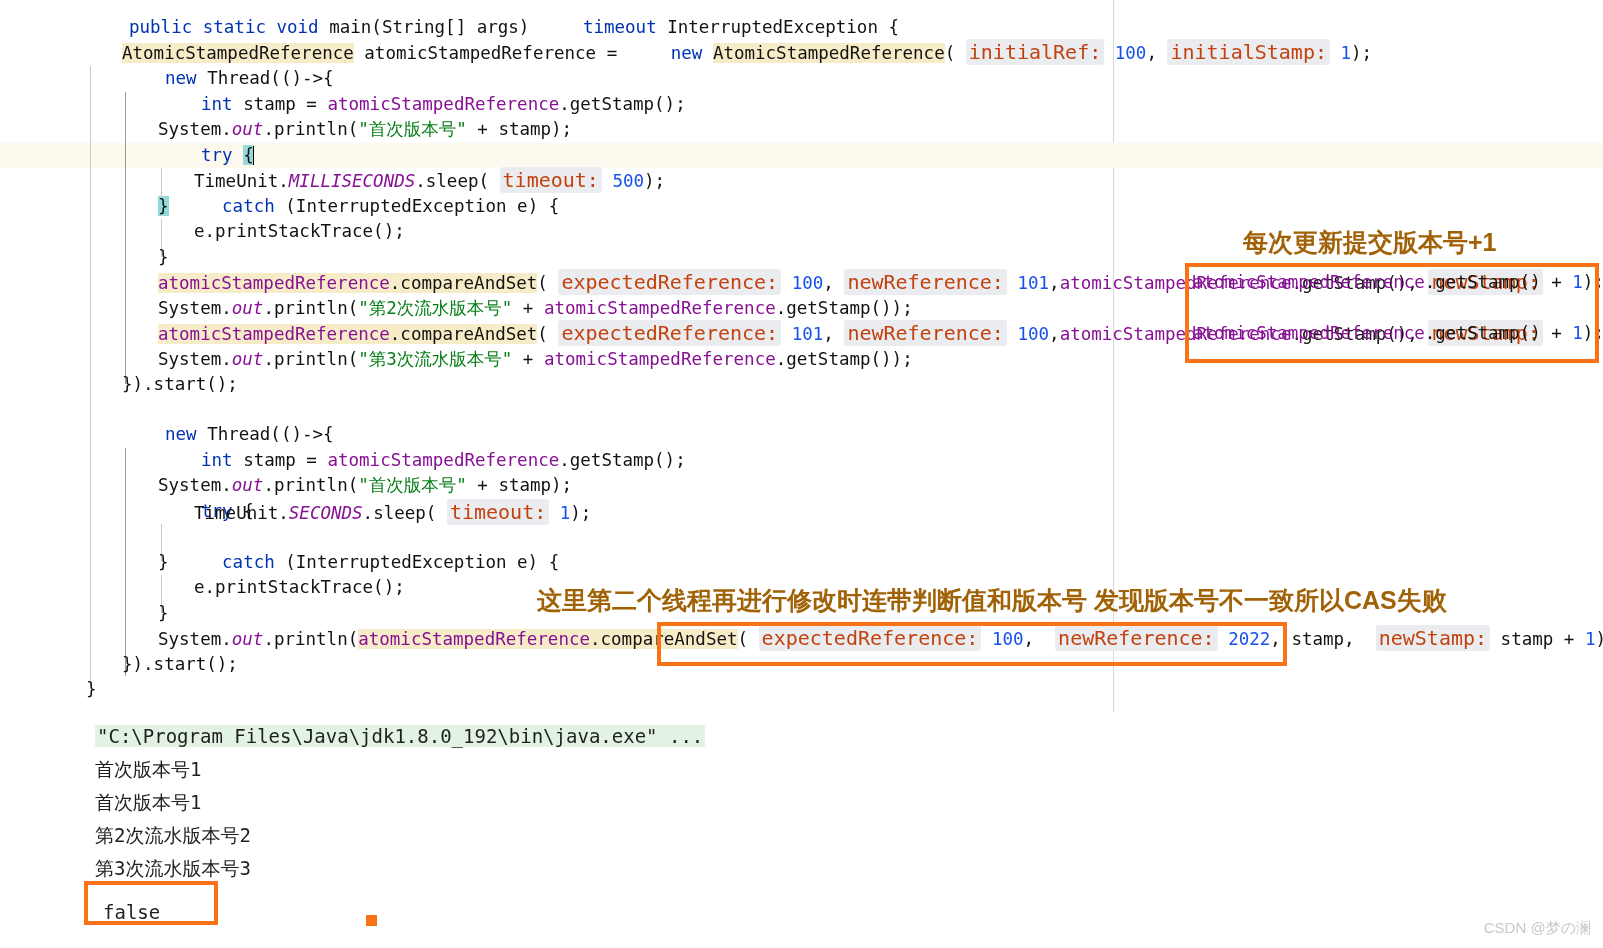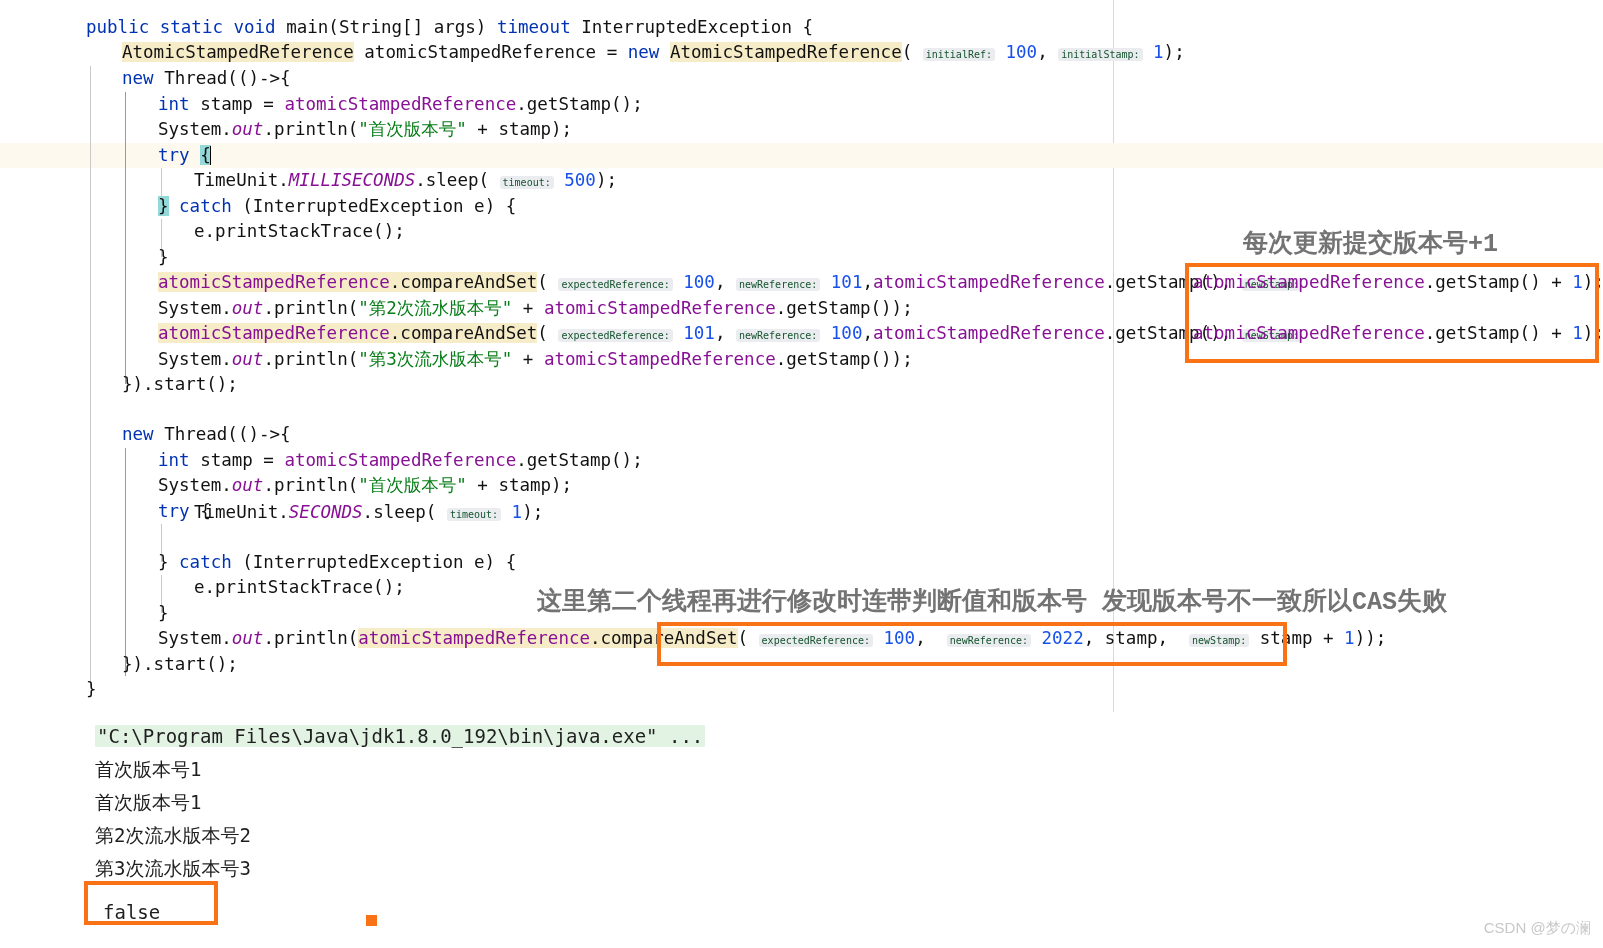--- a/index.html
+++ b/index.html
@@ -55,45 +55,45 @@
 
   
   .indent-guide {
     position: absolute;
     width: 1px;
     background: #c9c9c9;
   }
   .indent-guide.dark { background: #9a9a9a; }
 
   
-  .kw       { color: #0033b3; }          
+  .kw       { color: #0033b3; margin-left: 43px; }          
   .plain    { color: #121212; }
   .num      { color: #1750eb; }          
   .str      { color: #067d17; }          
   .field    { color: #871094; }          
   .static   { color: #871094; font-style: italic; }
-  .hintbg   { background: #ebecf0; color: #14532d; border-radius: 3px;
-              padding: 1px 3px; font-size: 10px; }
+  .hintbg   { background: #ebecf0; color: #c2410c; border-radius: 3px;
+              padding: 1px 3px; font-size: 20px; }
   .usage    { background: #f7ecc8; }     
   .brace-hl { background: #93d9d9; }     
   .caret {
     display: inline-block;
     width: 1px;
     background: #000;
     height: 19px;
     vertical-align: -4px;
     margin-left: -1px;
     margin-right: -1px;
   }
 
   
   .anno-text {
     position: absolute;
-    color: #737373;
-    font-family: Liberation Mono, monospace;
+    color: #a16207;
+    font-family: Liberation Sans, sans-serif;
     font-weight: bold;
     white-space: nowrap;
   }
   .anno-box {
     position: absolute;
     border: 4px solid #f97316;
     box-sizing: border-box;
     pointer-events: none;
   }
   .anno-square {

